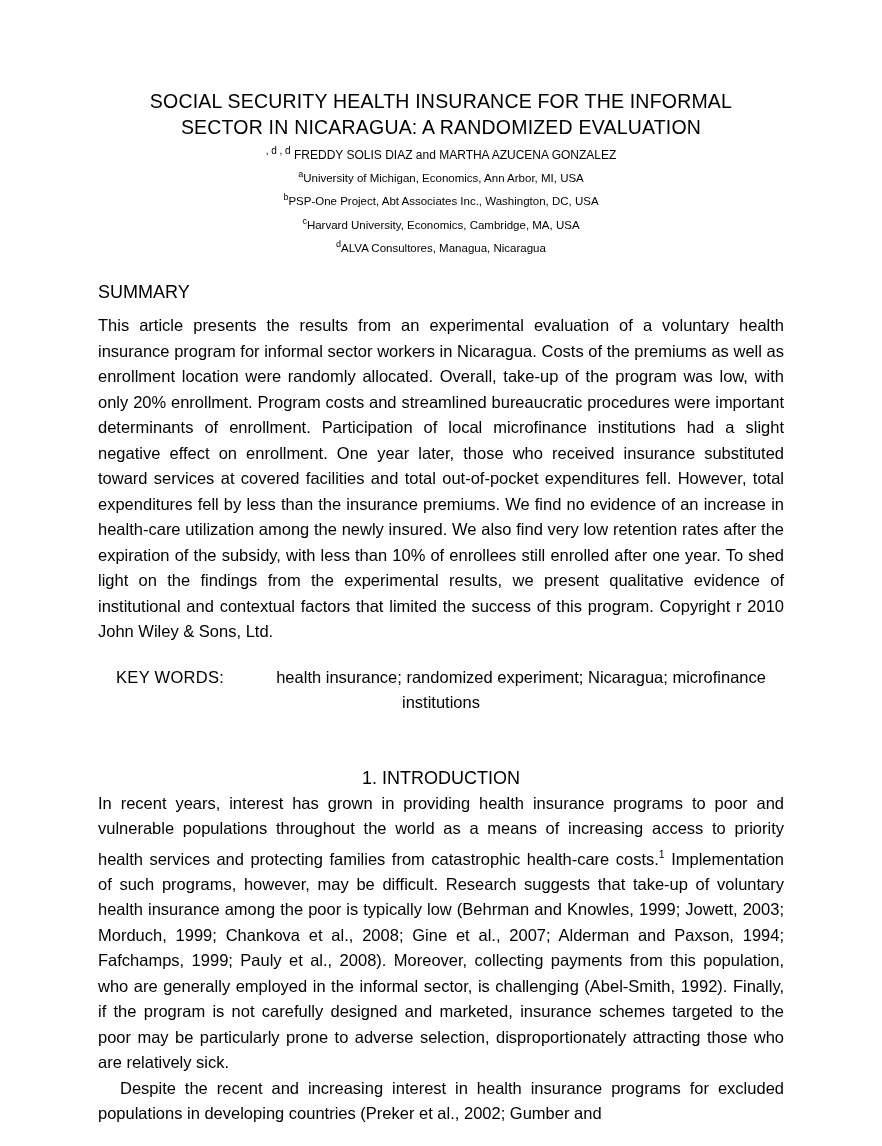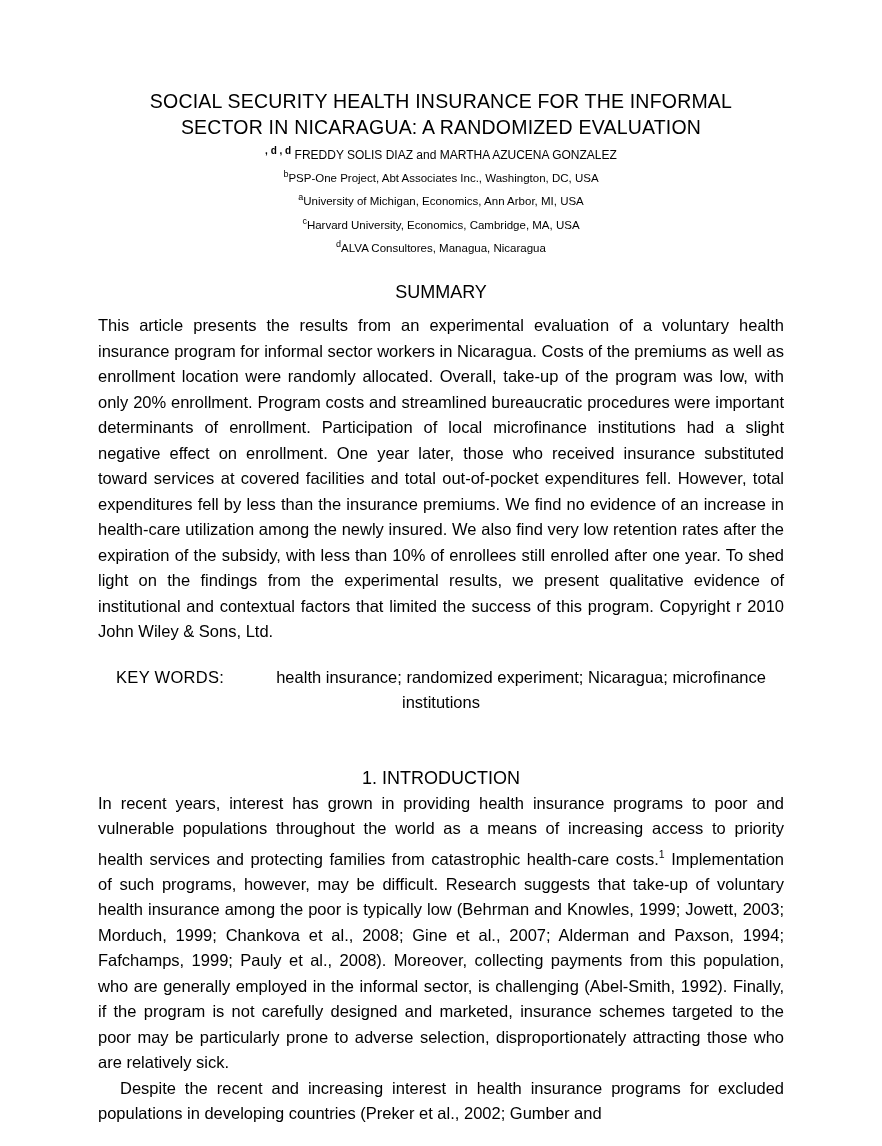--- a/index.html
+++ b/index.html
@@ -40,34 +40,33 @@
   }
   .authors2 {
     text-align: center;
     font-size: 12px;
     line-height: 16px;
     margin-top: 3px;
   }
   .authors2 .pre {
     font-size: 10px;
     vertical-align: super;
-    font-weight: bold;
   }
   .affil {
     text-align: center;
     font-size: 11.5px;
     line-height: 15.5px;
     margin-top: 4px;
   }
   .affil sup {
     font-size: 9px;
     vertical-align: super;
   }
   .section-heading {
-    text-align: center;
+    text-align: left;
     font-size: 18px;
     margin-top: 26px;
     margin-bottom: 10px;
   }
   .body-text {
     font-size: 16.5px;
     line-height: 25.5px;
     text-align: justify;
     text-justify: inter-word;
     margin: 0;
@@ -105,24 +104,24 @@
 <div class="page">
 
   <div class="title">SOCIAL SECURITY HEALTH INSURANCE FOR THE INFORMAL SECTOR IN NICARAGUA: A RANDOMIZED EVALUATION</div>
 
 
   <div class="authors2">
     <span class="pre">, d , d</span> <span>FREDDY SOLIS DIAZ and MARTHA AZUCENA GONZALEZ</span>
   </div>
 
   <div class="affil">
-    <sup>b</sup><span>PSP-One Project, Abt Associates Inc., Washington, DC, USA</span>
+    <sup>a</sup><span>University of Michigan, Economics, Ann Arbor, MI, USA</span>
   </div>
   <div class="affil">
-    <sup>a</sup><span>University of Michigan, Economics, Ann Arbor, MI, USA</span>
+    <sup>b</sup><span>PSP-One Project, Abt Associates Inc., Washington, DC, USA</span>
   </div>
   <div class="affil">
     <sup>c</sup><span>Harvard University, Economics, Cambridge, MA, USA</span>
   </div>
   <div class="affil">
     <sup>d</sup><span>ALVA Consultores, Managua, Nicaragua</span>
   </div>
 
   <div class="section-heading">SUMMARY</div>
 

